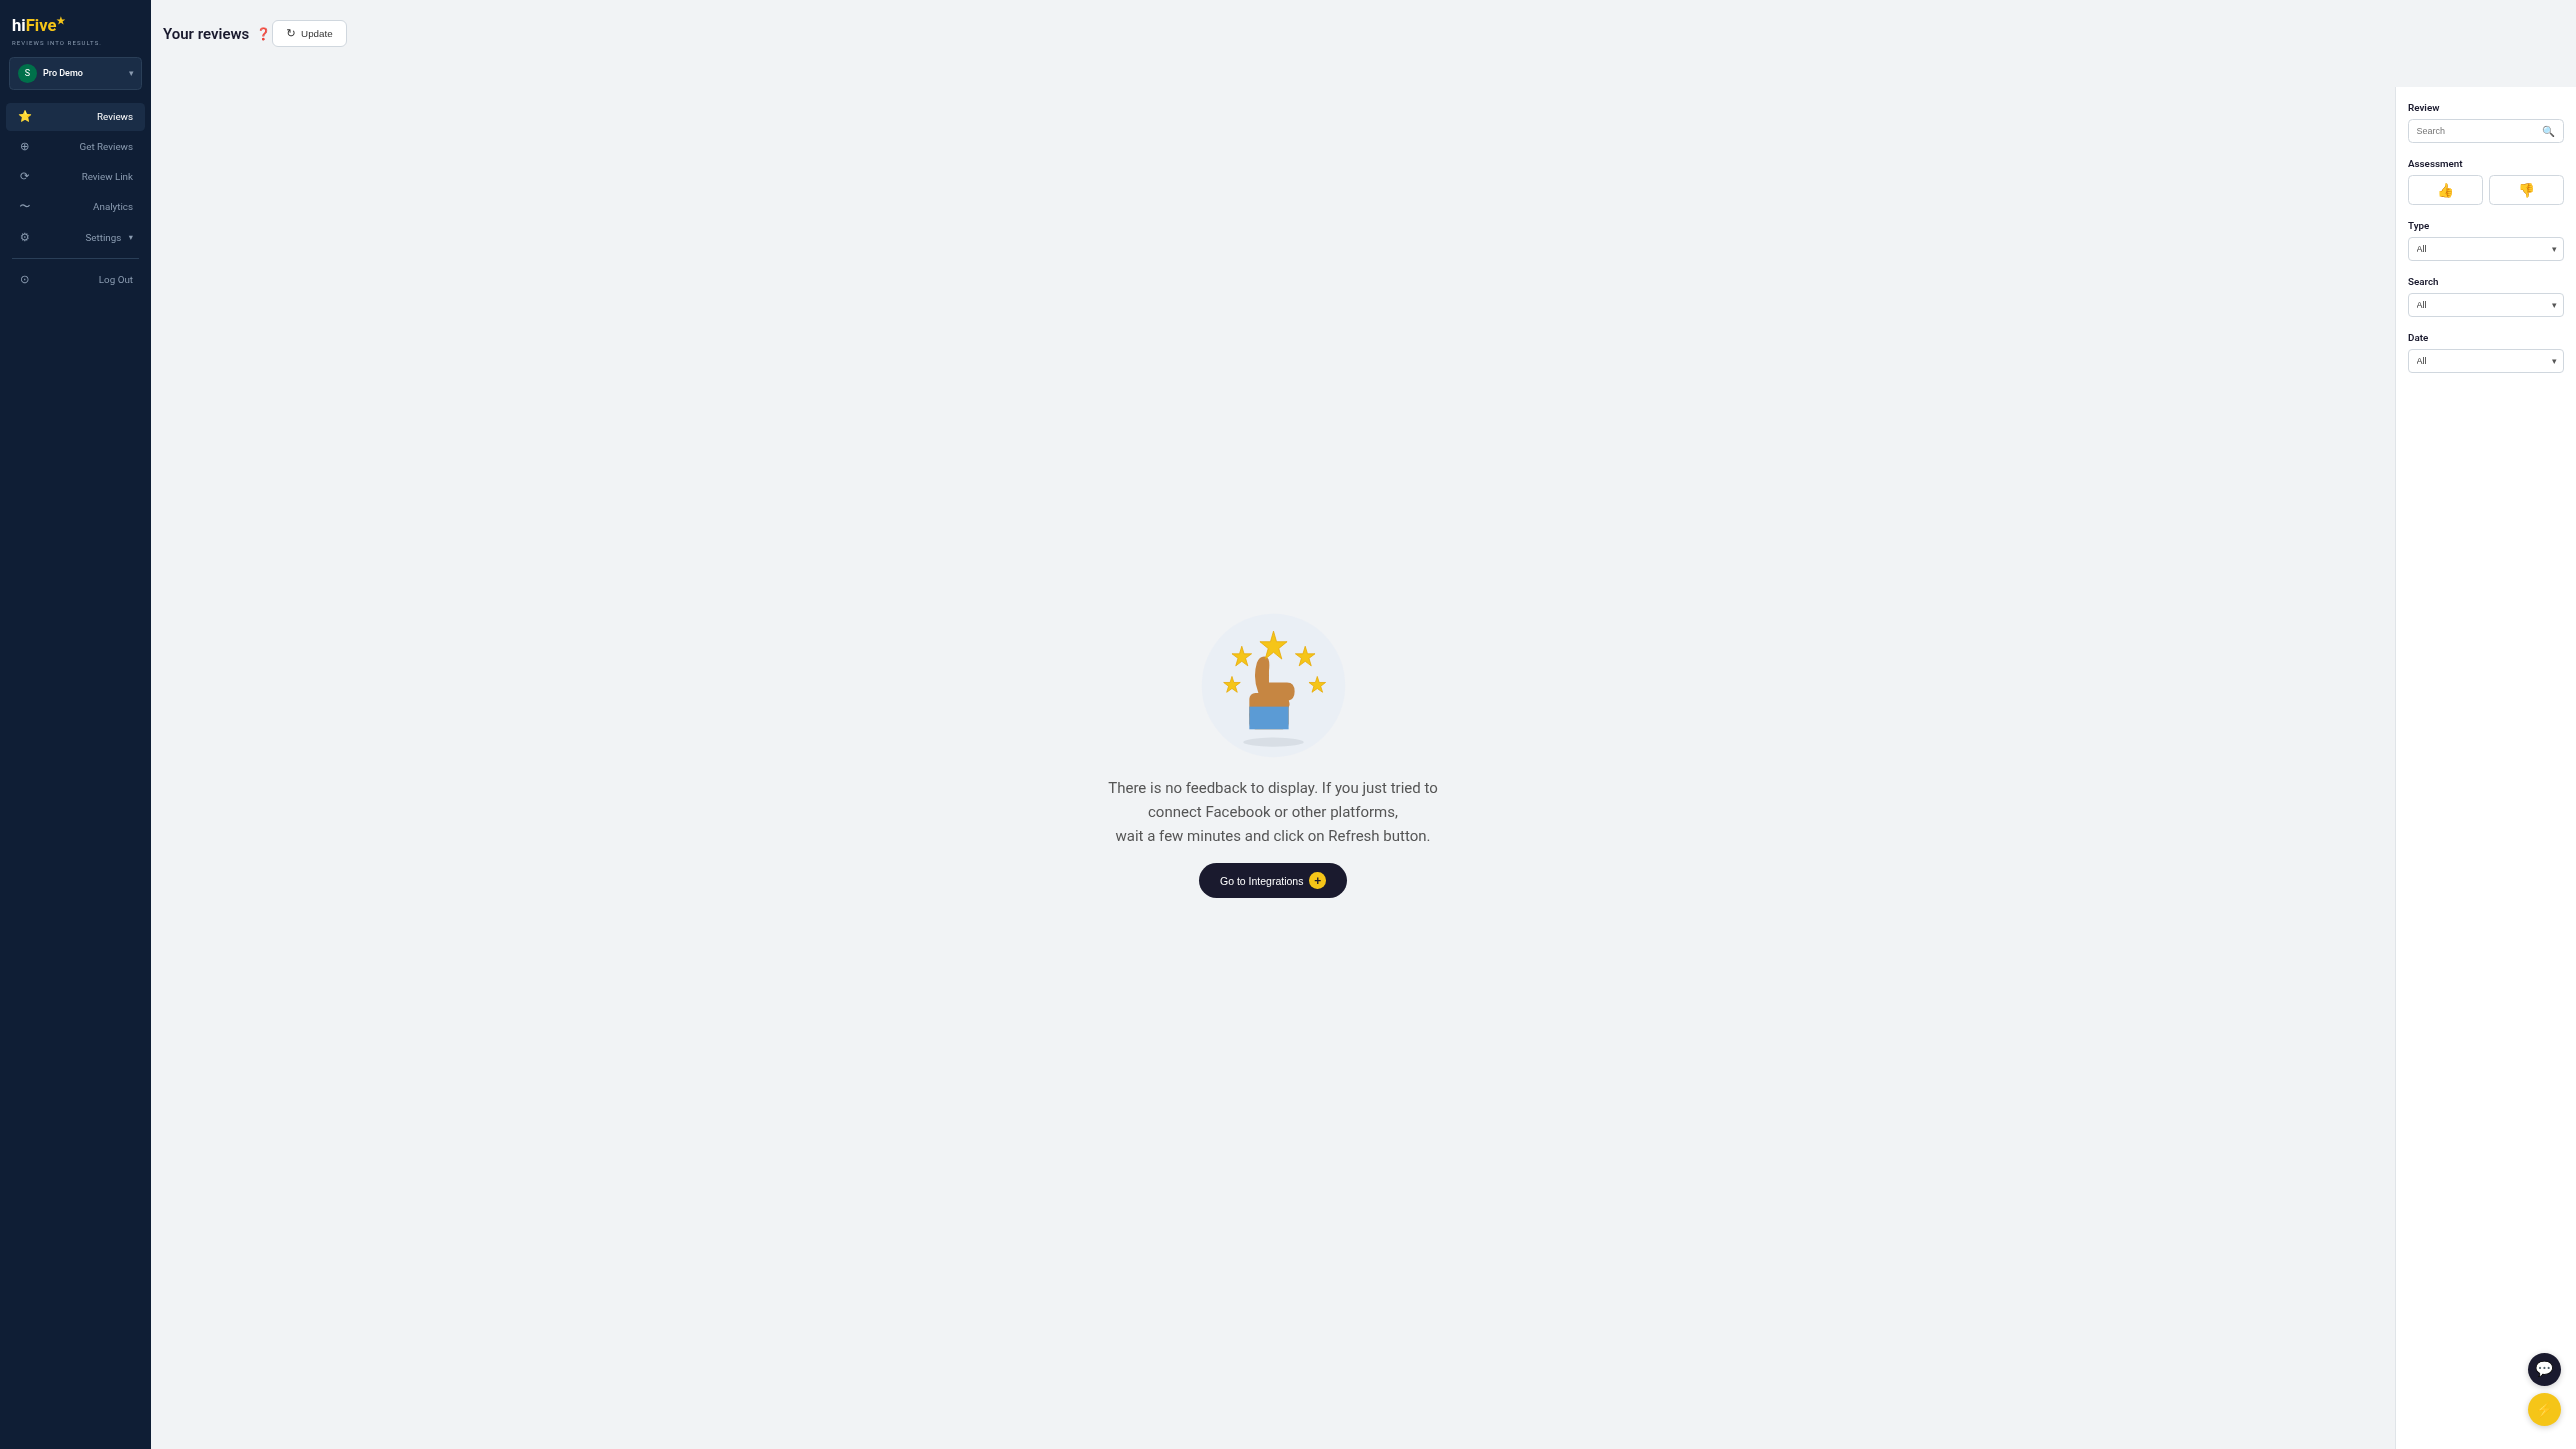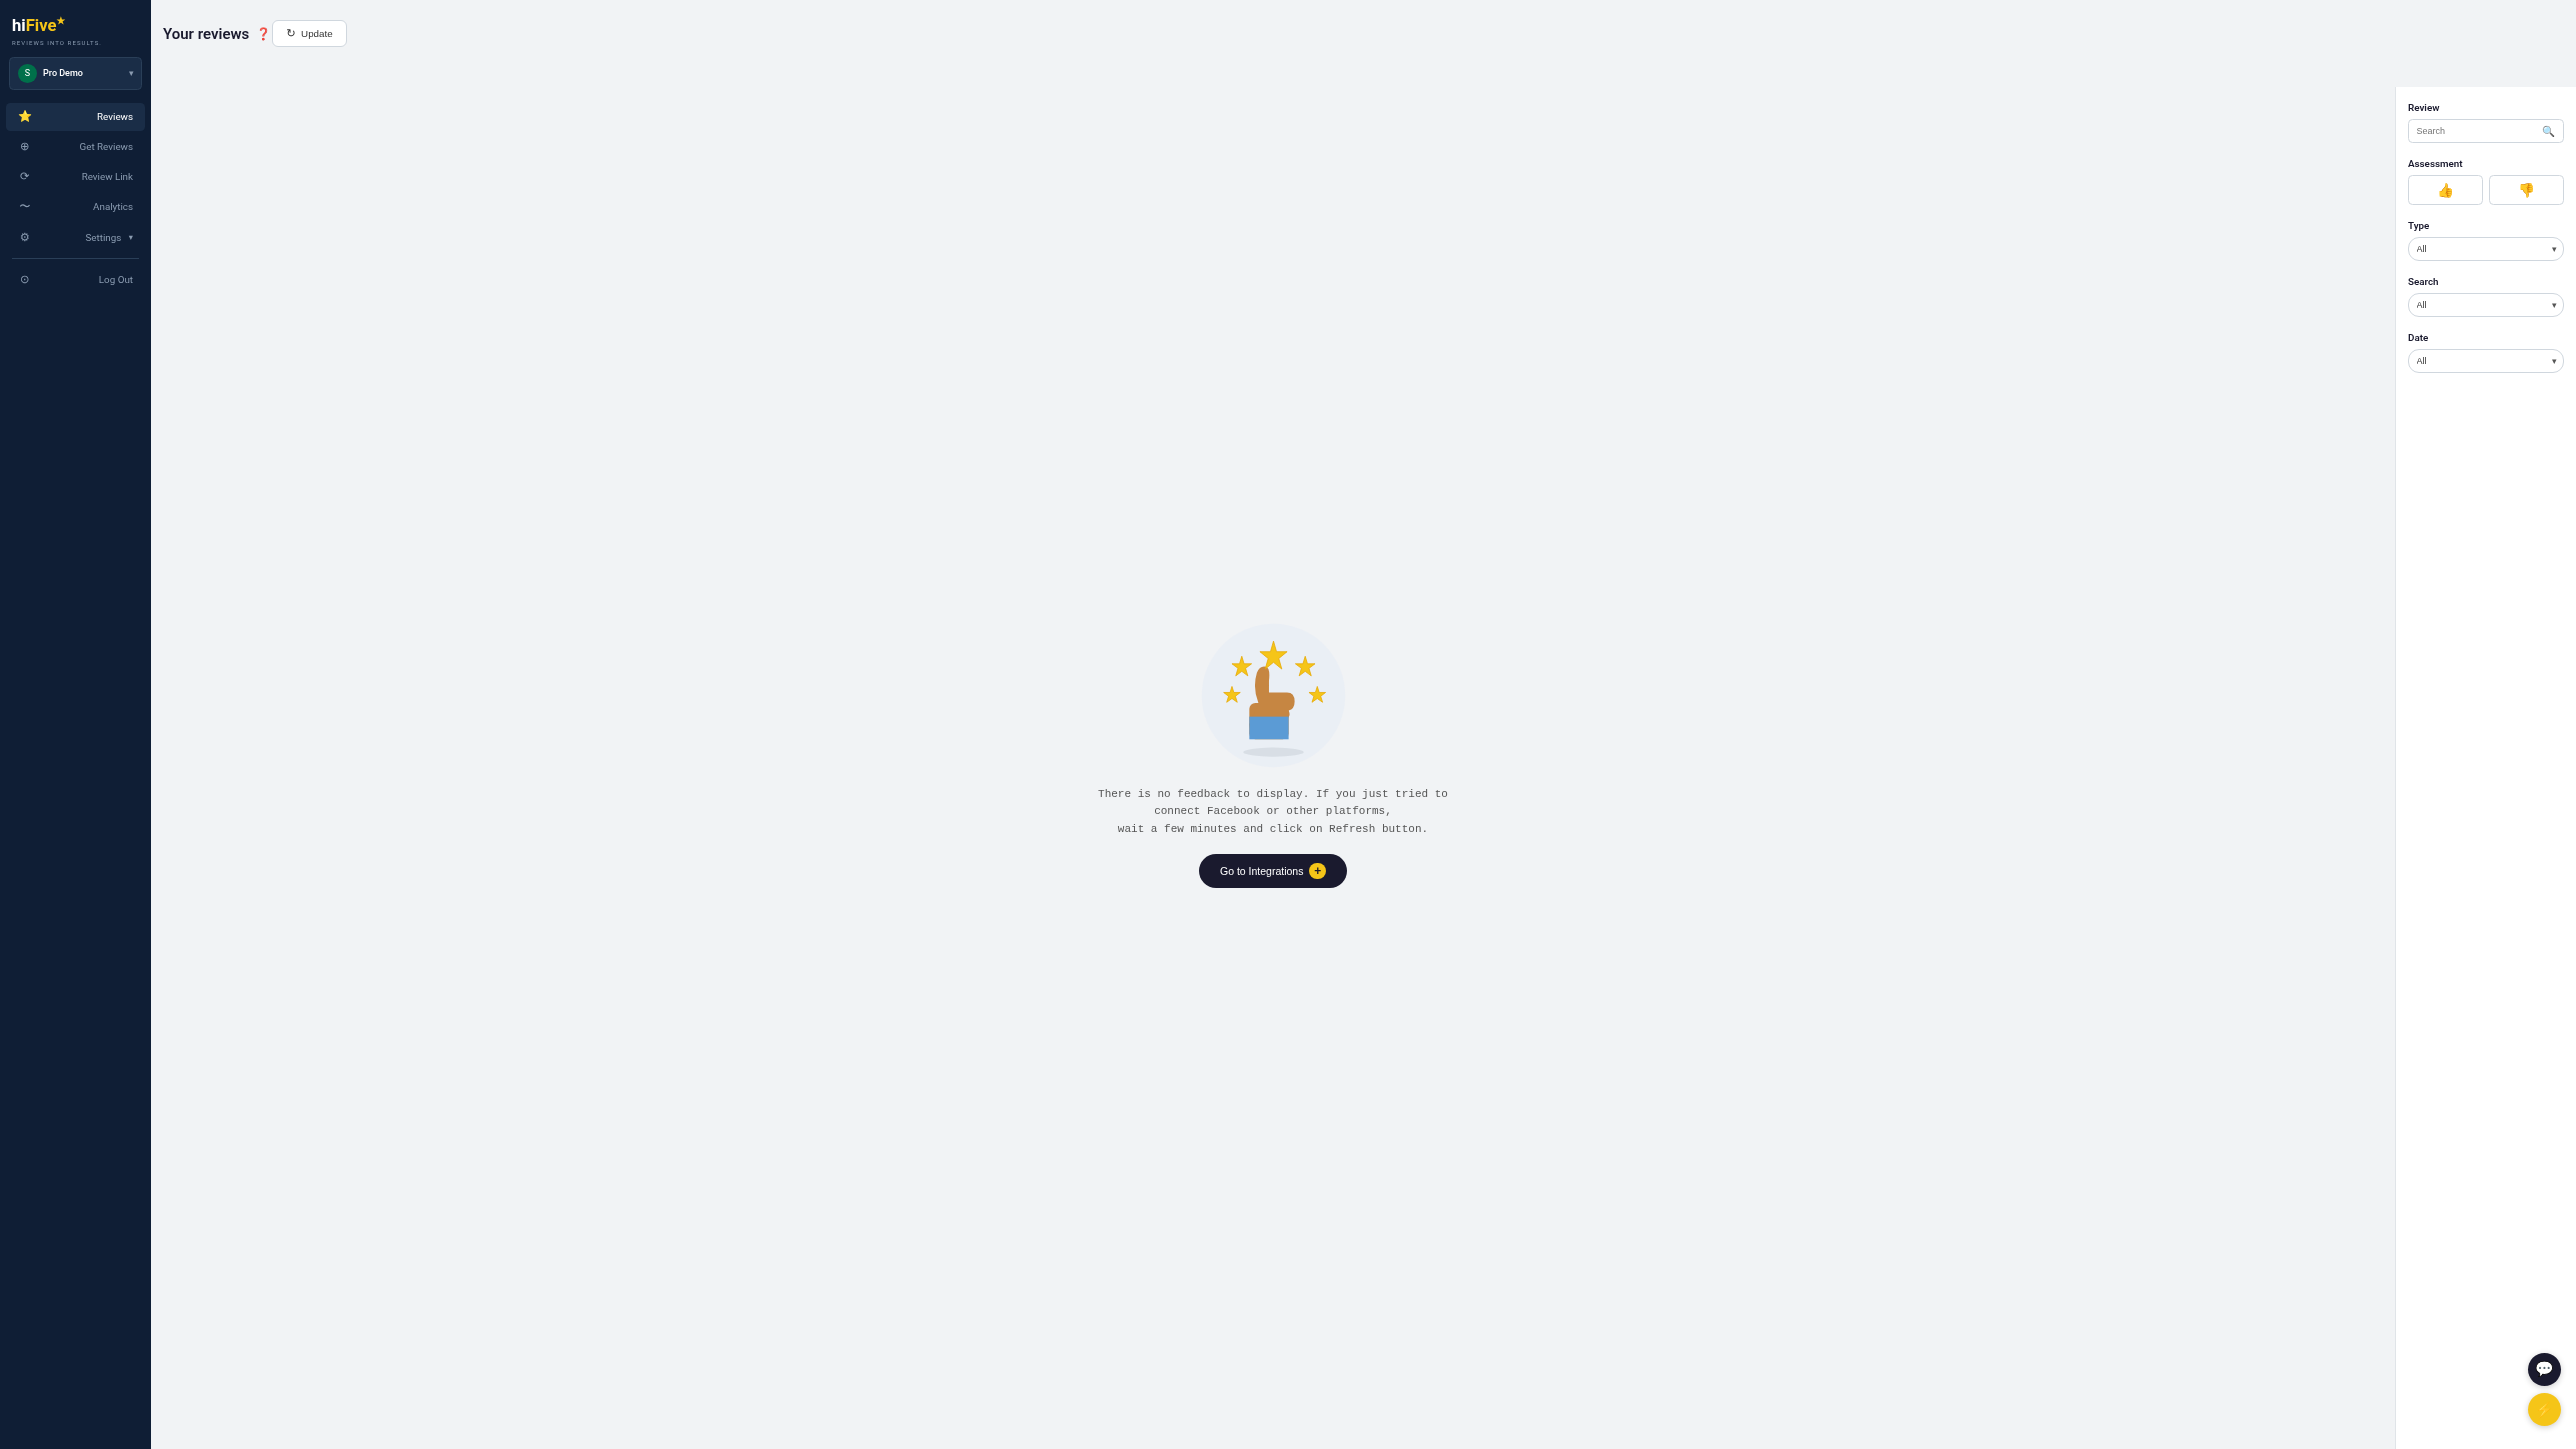--- a/index.html
+++ b/index.html
@@ -169,24 +169,23 @@
     }
 
     
     .illustration {
       width: 151px;
       height: 151px;
       position: relative;
     }
 
     .empty-message {
-      font-size: 11px;
+      font-size: 15px;
       color: #555;
       line-height: 1.6;
-      font-family: Liberation Mono, monospace;
     }
 
     .integrations-btn {
       background: #1a1a2e;
       color: #fff;
       border: none;
       border-radius: 18px;
       padding: 9px 21px;
       font-size: 10.5px;
       font-weight: 500;
@@ -260,21 +259,21 @@
       align-items: center;
       justify-content: center;
       font-size: 13.6px;
     }
     .select-wrapper {
       position: relative;
     }
     .select-wrapper select {
       width: 100%;
       border: 0.8px solid #d0d7de;
-      border-radius: 11px;
+      border-radius: 4px;
       padding: 6px 7.5px;
       font-size: 9px;
       color: #333;
       background: #fff;
       appearance: none;
       cursor: pointer;
     }
     .select-wrapper::after {
       content: '▾';
       position: absolute;

